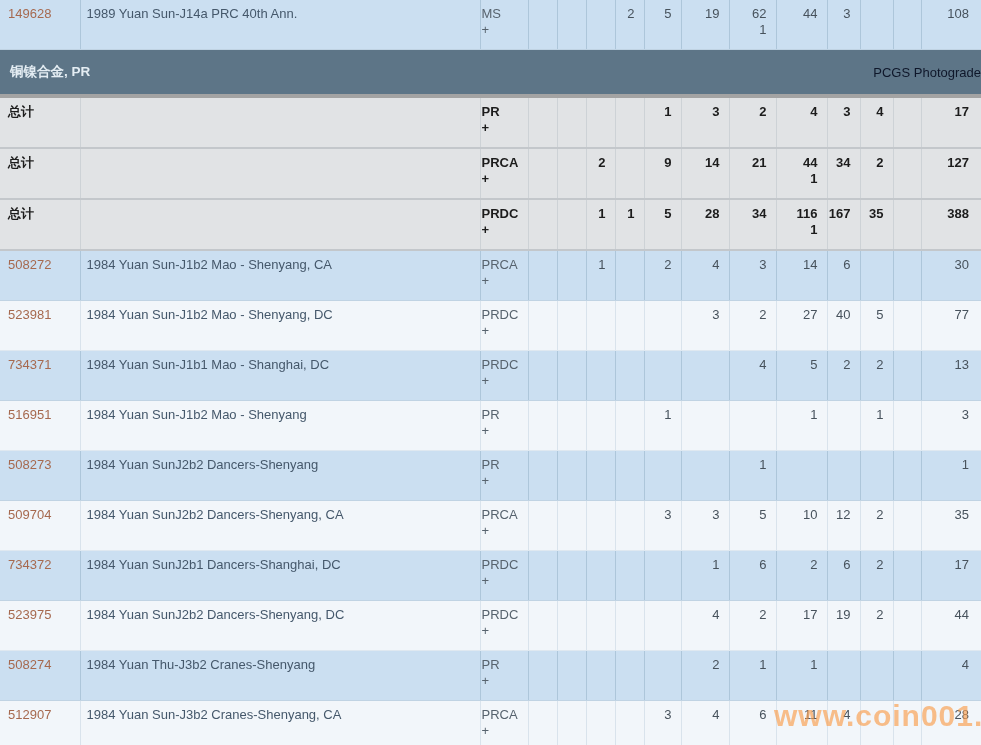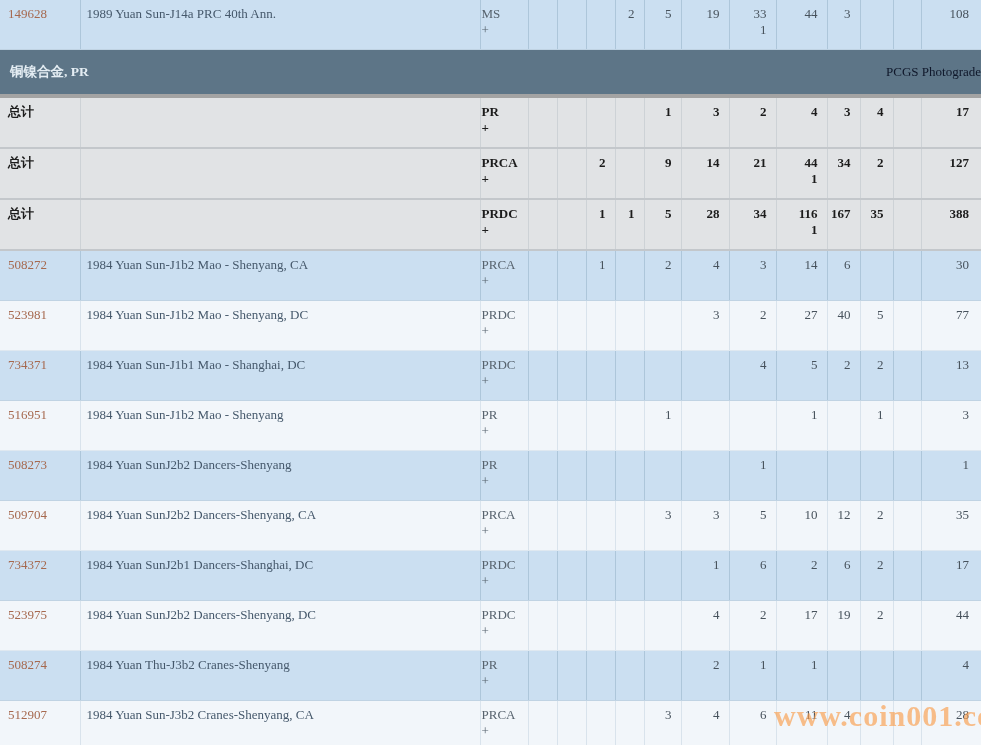--- a/index.html
+++ b/index.html
@@ -9,21 +9,21 @@
     --row-white:#f2f6fa;
     --row-gray:#e1e3e5;
     --link-color:#a6694f;
     --num-color:#47525c;
     --desc-color:#45586b;
     --watermark-color:rgba(249,158,77,0.66);
   }
   html,body{margin:0;padding:0;}
   body{width:981px;height:745px;overflow:hidden;background:#e9ebec;
        font-family:"Liberation Sans", sans-serif;}
-  .wrap{position:relative;width:981px;height:745px;font-family:Liberation Serif, serif;}
+  .wrap{position:relative;width:981px;height:745px;}
   table{border-collapse:collapse;table-layout:fixed;width:981px;}
   td,th{margin:0;overflow:hidden;white-space:nowrap;}
 
   
   tr.band td{background:var(--band-bg);height:44px;border-top:1px solid #9db4c7;
              border-bottom:4px solid #a3a3a3;padding:0;}
   .bandflex{display:flex;justify-content:space-between;align-items:center;height:100%;}
   .band-title{color:#e4edf3;font-weight:bold;font-size:13.5px;padding-left:10px;}
   .band-link{color:#0f172a;font-size:13px;}
 
@@ -92,21 +92,21 @@
           <td class="gcell">
             <span class="sub">2</span>
           </td>
           <td class="gcell">
             <span class="sub">5</span>
           </td>
           <td class="gcell">
             <span class="sub">19</span>
           </td>
           <td class="gcell">
-            <span class="sub">33</span>
+            <span class="sub">62</span>
             <span class="sub">1</span>
           </td>
           <td class="gcell">
             <span class="sub">44</span>
           </td>
           <td class="gcell">
             <span class="sub">3</span>
           </td>
           <td class="gcell"></td>
           <td class="gcell"></td>

